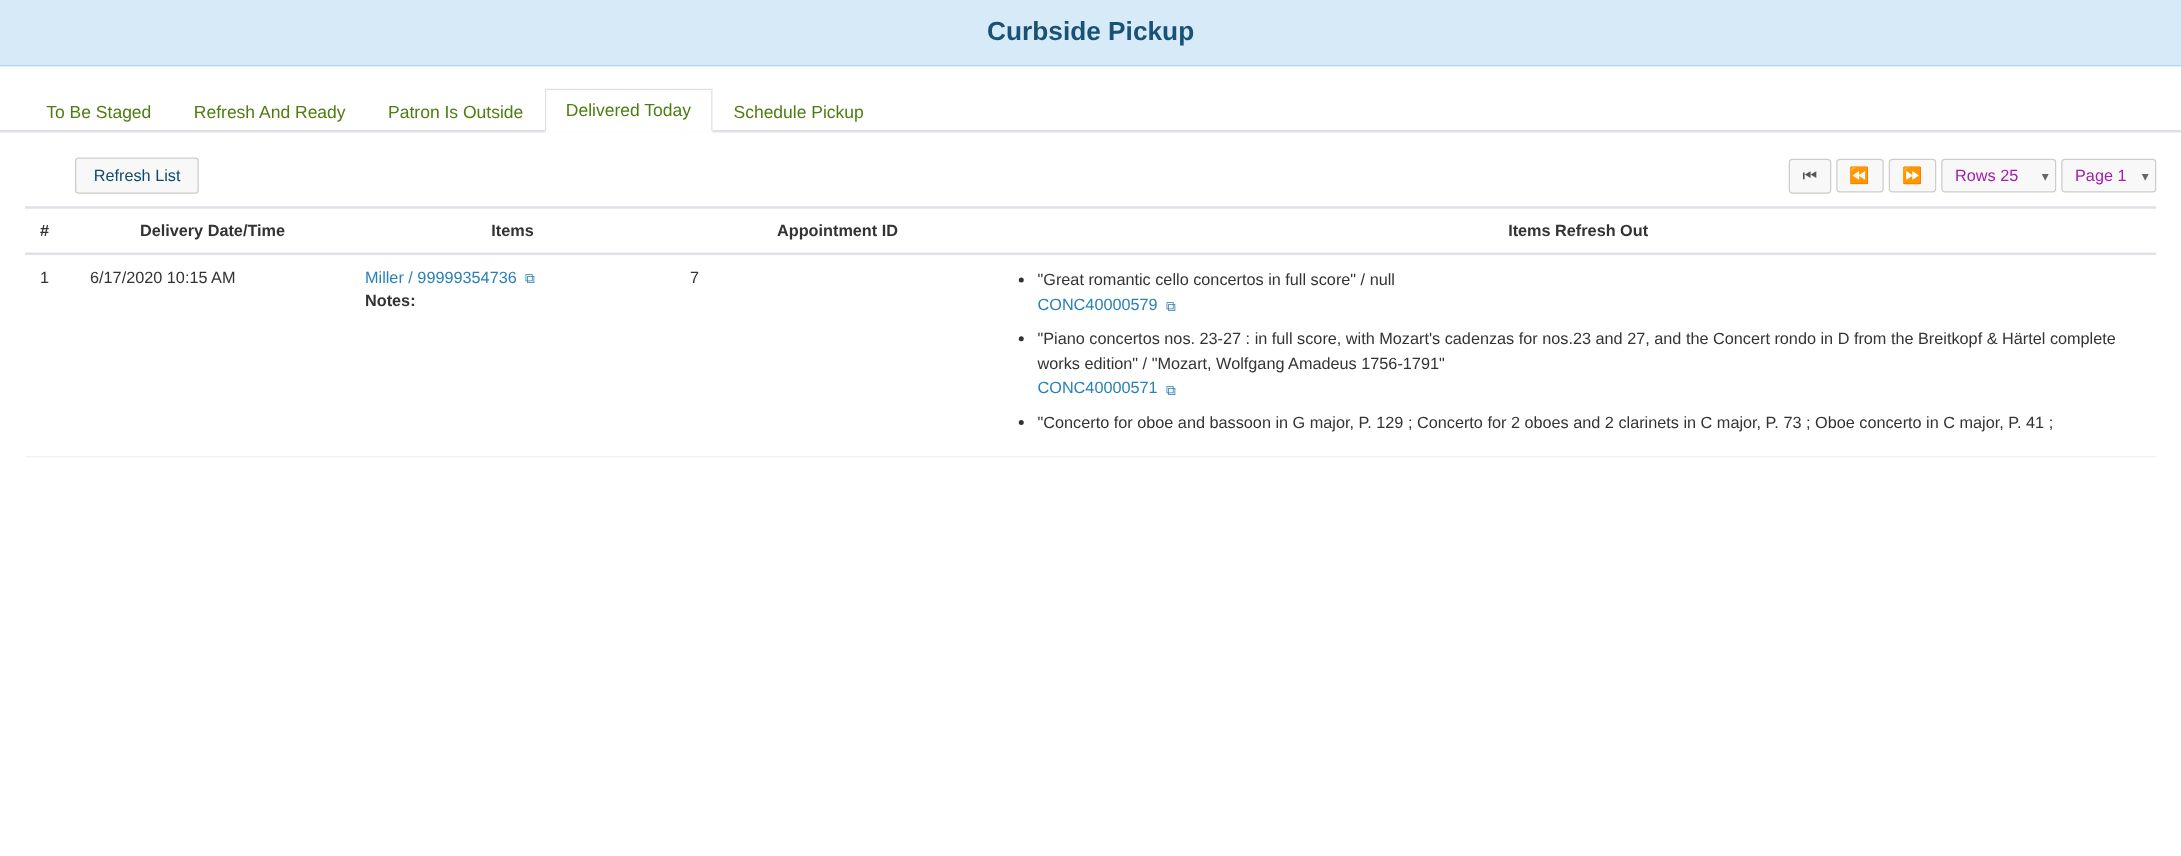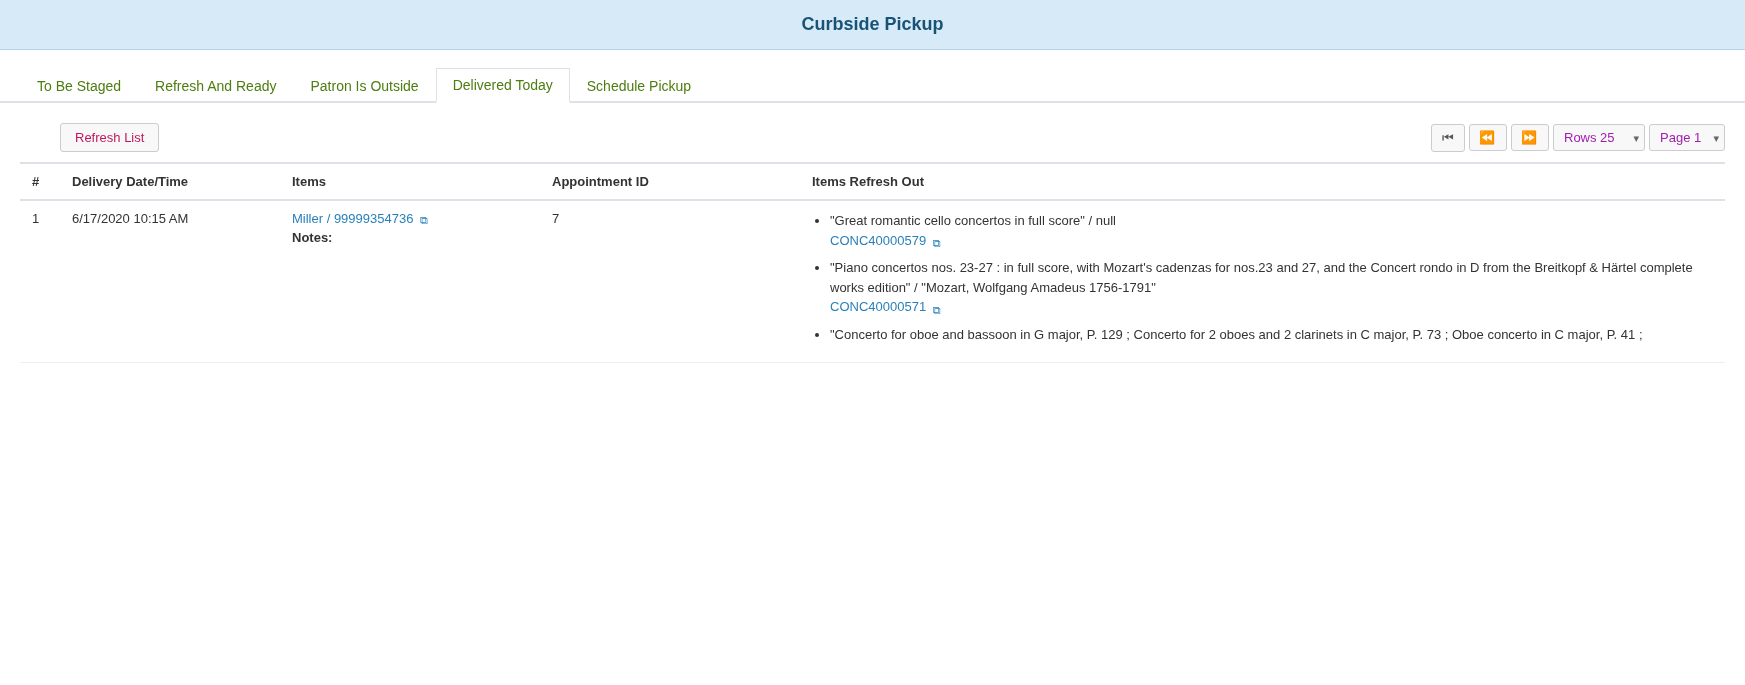--- a/index.html
+++ b/index.html
@@ -2,21 +2,21 @@
 <html><head>
   <meta charset="utf-8">
   <style>
     * { box-sizing: border-box; margin: 0; padding: 0; }
     body { font-family: Arial, sans-serif; font-size: 14px; background: #fff; color: #333; }
 
     .header-bar {
       background: #d6eaf8;
       text-align: center;
       padding: 14px;
-      font-size: 18px;
+      font-size: 21px;
       font-weight: bold;
       color: #1a5276;
       border-bottom: 1px solid #aed6f1;
     }
 
     .tabs-bar {
       display: flex;
       align-items: center;
       padding: 18px 20px 0 20px;
       border-bottom: 2px solid #dee2e6;
@@ -47,21 +47,21 @@
       padding: 20px 20px 10px 60px;
     }
 
     .refresh-btn {
       border: 1px solid #ccc;
       background: #f8f8f8;
       padding: 6px 14px;
       cursor: pointer;
       font-size: 13px;
       border-radius: 3px;
-      color: #be185d;
+      color: #0c4a6e;
     }
 
     .pagination-controls {
       display: flex;
       align-items: center;
       gap: 4px;
     }
 
     .page-btn {
       border: 1px solid #ccc;
@@ -105,21 +105,21 @@
       margin: 0 20px;
       border-collapse: collapse;
       font-size: 13px;
     }
 
     .data-table th {
       background: #fff;
       border-top: 2px solid #dee2e6;
       border-bottom: 2px solid #dee2e6;
       padding: 10px 12px;
-      text-align: left;
+      text-align: center;
       font-weight: bold;
       color: #333;
     }
 
     .data-table th:first-child { width: 40px; text-align: left; }
     .data-table th:nth-child(2) { width: 220px; }
     .data-table th:nth-child(3) { width: 260px; }
     .data-table th:nth-child(4) { width: 260px; }
     .data-table th:nth-child(5) { width: auto; }
 

